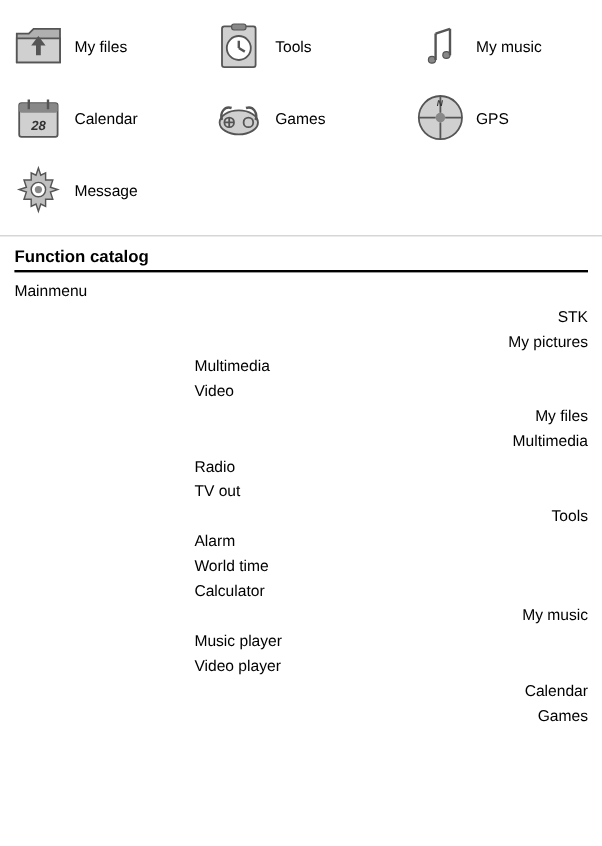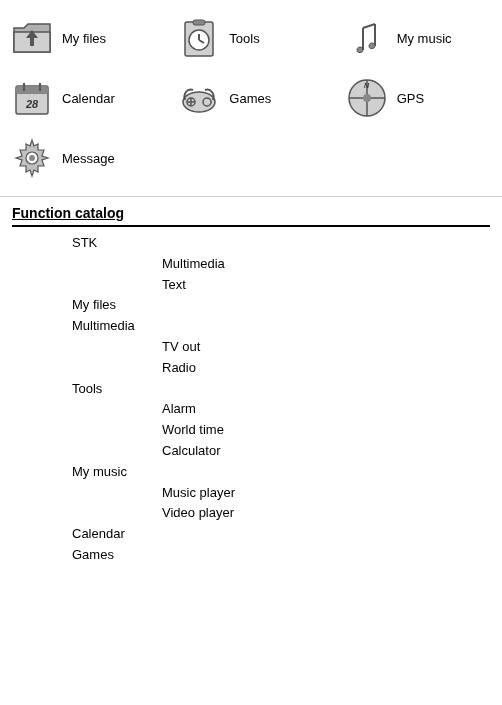--- a/index.html
+++ b/index.html
@@ -39,35 +39,34 @@
     
     svg { display: block; }
 
     
     .function-catalog {
       padding: 8px 12px 8px 12px;
     }
     .catalog-title {
       font-weight: bold;
       font-size: 14px;
-      text-decoration: underline;
       margin-bottom: 4px;
     }
     .catalog-underline {
       border-bottom: 2px solid #000;
       margin-bottom: 6px;
     }
 
     
     .tree {
       font-size: 13px;
       line-height: 1.6;
     }
     .level0 { padding-left: 0; }
-    .level1 { padding-left: 60px; }
+    .level1 { padding-left: 60px; text-align: right; }
     .level2 { padding-left: 150px; }
   </style>
 </head>
 <body>
 
 <div class="icon-grid">
 
   <div class="icon-cell">
     <div class="icon-img">
       <svg width="44" height="44" viewBox="0 0 44 44">
@@ -181,34 +180,38 @@
   </div>
 
 </div>
 
 <div class="function-catalog">
   <div class="catalog-title">Function catalog</div>
   <div class="catalog-underline"></div>
 
   <div class="tree">
 
+    <div class="level0">
+      <span>Mainmenu</span>
+    </div>
 
     <div class="level1">STK</div>
 
+    <div class="level1">My pictures</div>
 
 
     <div class="level2">Multimedia</div>
-    <div class="level2">Text</div>
+    <div class="level2">Video</div>
 
     <div class="level1">My files</div>
 
     <div class="level1">Multimedia</div>
 
+    <div class="level2">Radio</div>
     <div class="level2">TV out</div>
-    <div class="level2">Radio</div>
 
     <div class="level1">Tools</div>
 
     <div class="level2">Alarm</div>
     <div class="level2">World time</div>
     <div class="level2">Calculator</div>
 
     <div class="level1">My music</div>
 
     <div class="level2">Music player</div>

